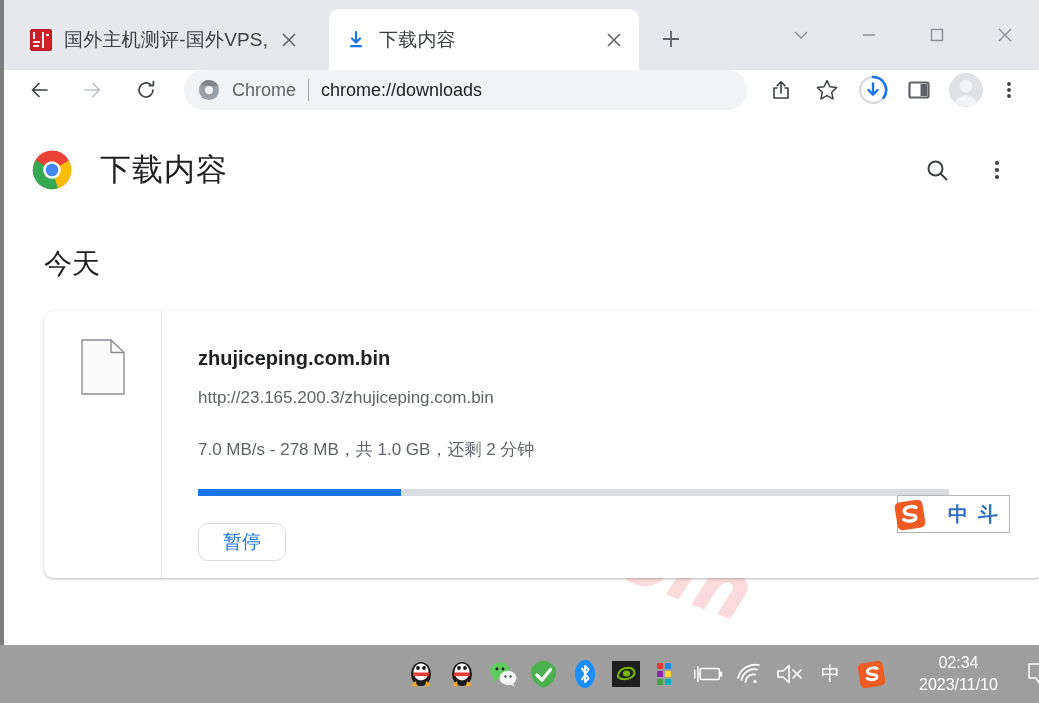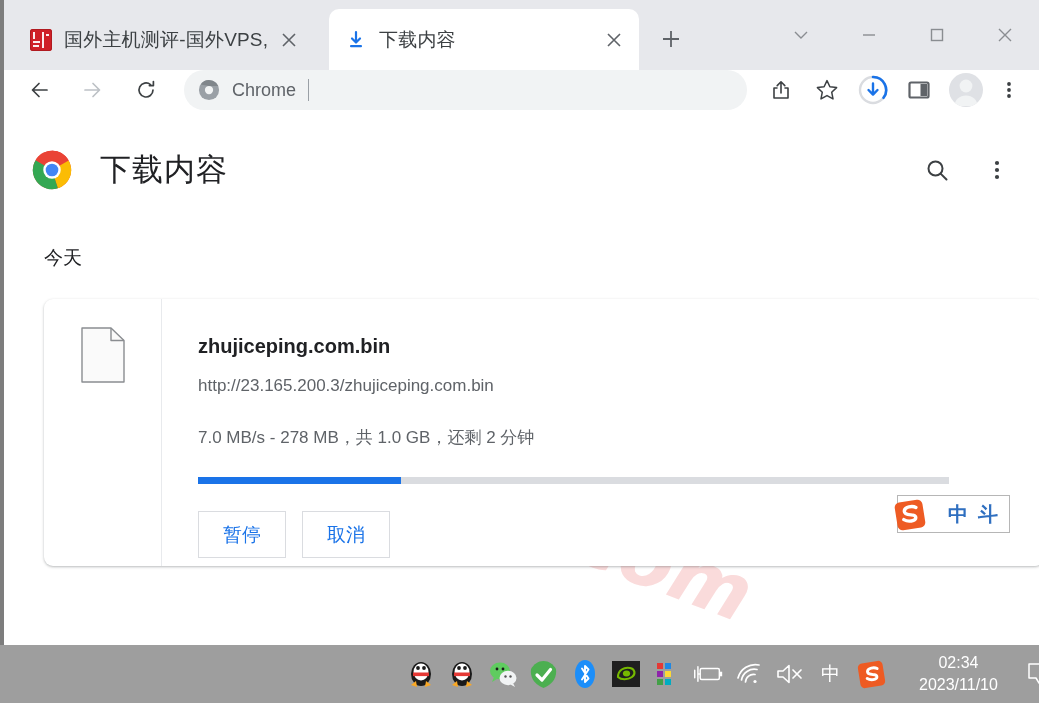--- a/index.html
+++ b/index.html
@@ -171,21 +171,21 @@
   }
   .dl-header-actions { margin-left: auto; display: flex; align-items: center; }
   .dl-hicon {
     width: 44px; height: 44px; margin-left: 16px;
     display: flex; align-items: center; justify-content: center;
     color: #3c4043;
   }
   .today-label {
     position: relative;
     margin: 30px 0 0 40px;
-    font-size: 19px; color: #202124;
+    font-size: 28px; color: #202124;
   }
 
   .card {
     position: relative;
     margin: 28px 0 0 40px;
     width: 1000px; height: 267px;
     background: #ffffff;
     border-radius: 9px;
     box-shadow: 0 1px 3px rgba(60,64,67,.25), 0 1px 2px rgba(60,64,67,.12);
     display: flex;
@@ -211,23 +211,23 @@
   }
   .progress {
     margin-top: 28px;
     width: 751px; height: 7px;
     background: #dadce0; border-radius: 0;
     overflow: hidden;
   }
   .progress-fill { height: 100%; background: #1a73e8; }
   .btnrow { margin-top: 27px; display: flex; }
   .btn {
-    height: 47px; min-width: 88px;
+    height: 38px; min-width: 88px;
     border: 1px solid #dadce0;
-    border-radius: 0;
+    border-radius: 10px;
     background: #fff;
     color: #1a73e8;
     font-size: 19px;
     font-family: "Liberation Sans", sans-serif;
     display: flex; align-items: center; justify-content: center;
     margin-right: 16px;
     cursor: pointer;
   }
 
   
@@ -361,20 +361,21 @@
       <div class="omnibox">
         <span class="omni-chrome-logo">
           <svg width="22" height="22" viewBox="0 0 48 48">
             <circle cx="24" cy="24" r="22" fill="#9aa0a6"></circle>
             <circle cx="24" cy="24" r="9" fill="#f1f3f4"></circle>
             <path d="M24 15 L44 15 A22 22 0 0 0 6 12 Z" fill="#80868b"></path>
           </svg>
         </span>
         <span class="omni-label">Chrome</span>
         <span class="omni-sep"></span>
+        <span class="omni-url" title="chrome://downloads">chrome://downloads</span>
       </div>
 
       <div class="tb-right">
         <div class="tb-icon">
           <svg width="22" height="22" viewBox="0 0 22 22">
             <path d="M7 9 L4 9 L4 19 L18 19 L18 9 L15 9" stroke="#3c4043" stroke-width="1.6" fill="none" stroke-linecap="round" stroke-linejoin="round"></path>
             <path d="M11 14 L11 3 M7.2 6.6 L11 2.8 L14.8 6.6" stroke="#3c4043" stroke-width="1.6" fill="none" stroke-linecap="round" stroke-linejoin="round"></path>
           </svg>
         </div>
         <div class="tb-icon">
@@ -458,21 +459,20 @@
         </div>
         <div class="card-body">
           <div class="file-name">zhujiceping.com.bin</div>
           <div class="file-url">http://23.165.200.3/zhujiceping.com.bin</div>
           <div class="file-status">7.0 MB/s - 278 MB，共 1.0 GB，还剩 2 分钟</div>
           <div class="progress">
             <div class="progress-fill" id="progress-fill" style="width: 27%;"></div>
           </div>
           <div class="btnrow">
             <button class="btn">暂停</button>
-            <button class="btn">取消</button>
           </div>
         </div>
       </div>
 
     </div>
 
     <div class="ime-bar">
       <span class="ime-logo">
         <svg width="40" height="40" viewBox="0 0 40 40">
           <g transform="rotate(-9 20 20)">

